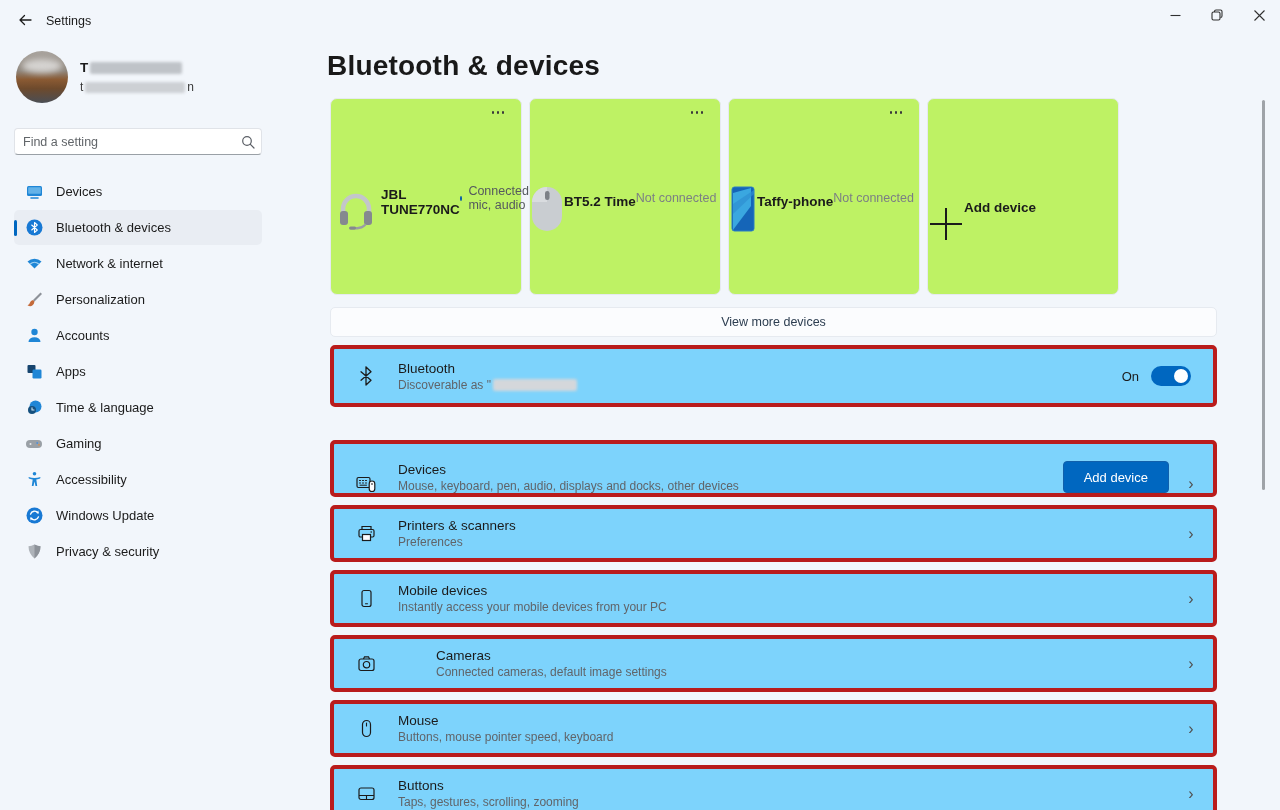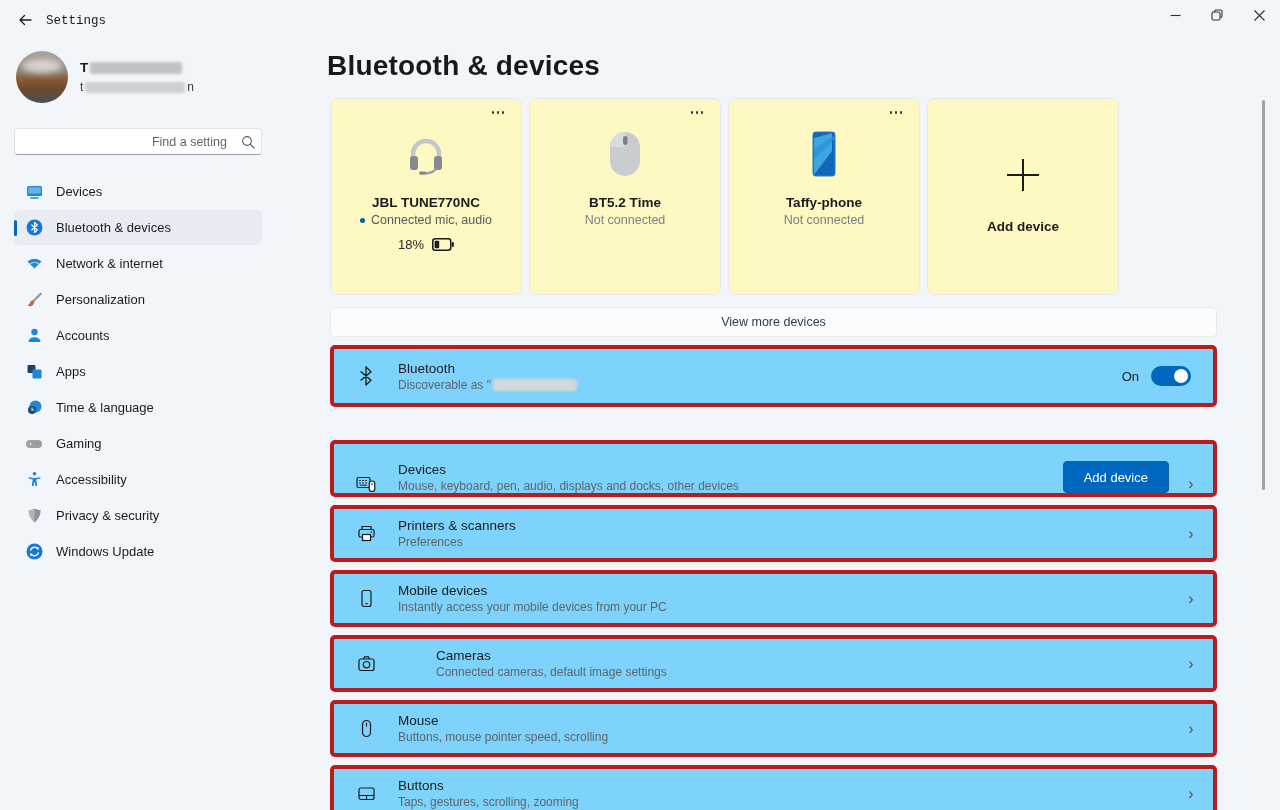--- a/index.html
+++ b/index.html
@@ -5,21 +5,21 @@
   * { margin:0; padding:0; box-sizing:border-box; }
   html,body { width:1280px; height:810px; overflow:hidden; }
   body {
     font-family:"Liberation Sans", sans-serif;
     background:#f2f6fb;
     color:#1b1b1b;
     position:relative;
   }
 
   
-  .topbar { position:absolute; top:0; left:0; right:0; height:40px;font-family:Liberation Mono, monospace; }
+  .topbar { position:absolute; top:0; left:0; right:0; height:40px; }
   .back-btn { position:absolute; left:10px; top:6px; width:30px; height:28px;
     display:flex; align-items:center; justify-content:center; font-size:17px; color:#1b1b1b;
     border-radius:4px; cursor:pointer; }
   .app-title { position:absolute; left:46px; top:14px; font-size:12.5px; color:#1b1b1b; }
   .win-controls { position:absolute; right:0; top:0; height:32px; display:flex; }
   .win-btn { width:42px; height:30px; display:flex; align-items:center; justify-content:center; color:#303030; }
   .win-btn svg { display:block; }
 
   
   .avatar { position:absolute; left:16px; top:51px; width:52px; height:52px; border-radius:50%;
@@ -35,42 +35,42 @@
     background:#c8cbd0; filter:blur(1.6px); margin:0 2px; }
   .blurblock.b1 { width:92px; height:12px; background:#bfc3c8; }
   .blurblock.b2 { width:100px; background:#cdd0d4; }
   .blurblock.b3 { width:84px; height:12px; background:#d4d7db; }
 
   
   .searchbox { position:absolute; left:14px; top:128px; width:248px; height:27px;
     background:#ffffff; border:1px solid #e0e3e8; border-bottom:1px solid #9aa0a6;
     border-radius:4px; display:flex; align-items:center; }
   .searchbox input { flex:1; border:none; outline:none; background:transparent;
-    font-family:"Liberation Sans",sans-serif; font-size:12.5px; color:#1b1b1b; padding:0 8px;text-align:right; }
+    font-family:"Liberation Sans",sans-serif; font-size:12.5px; color:#1b1b1b; padding:0 8px; }
   .searchbox input::placeholder { color:#616569; }
   .search-icon { width:26px; display:flex; align-items:center; justify-content:center; color:#5b5f66; }
 
   
   .nav { position:absolute; left:0; top:174px; width:276px; }
   .nav-item { position:relative; height:35px; margin:0 14px 1px 14px; border-radius:5px;
     display:flex; align-items:center; cursor:pointer; }
   .nav-item.selected { background:#e9edf3; }
   .nav-item .sel-bar { display:none; }
   .nav-item.selected .sel-bar { display:block; position:absolute; left:0px; top:9.5px;
     width:3px; height:16px; border-radius:2px; background:#0067c0; }
   .nav-icon { width:18px; height:18px; margin-left:11px; display:flex; align-items:center; justify-content:center; }
   .nav-label { margin-left:13px; font-size:13px; color:#1b1b1b; }
 
   
   .content { position:absolute; left:330px; top:0; width:887px; }
   .page-title { position:absolute; left:-3px; top:50px; font-size:28px; font-weight:600; color:#191919; letter-spacing:.2px; }
 
   .cards { position:absolute; top:98px; left:0; display:flex; gap:7px; }
-  .card { width:192px; height:197px; background:#fef9c3; border:1px solid #e6eaf0; border-radius:7px;
-    position:relative; display:flex; flex-direction:column; align-items:center;text-align:right; }
+  .card { width:192px; height:197px; background:#bef264; border:1px solid #e6eaf0; border-radius:7px;
+    position:relative; display:flex; align-items:center; }
   .card-menu { position:absolute; top:9px; right:14px; display:flex; gap:2.5px; padding:3px; cursor:pointer; }
   .card-menu i { width:2.5px; height:2.5px; border-radius:50%; background:#3a3a3a; }
   .card-iconwrap { height:86px; display:flex; align-items:flex-end; justify-content:center; padding-bottom:6px; }
   .card-name { font-size:13.5px; font-weight:700; color:#1b1b1b; margin-top:10px; }
   .card-status { font-size:12.5px; color:#7b7f84; margin-top:3px; display:flex; align-items:center; }
   .card-status.connected { color:#55595e; }
   .status-dot { width:5px; height:5px; border-radius:50%; background:#0b5ea8; margin-right:6px; }
   .card-battery { margin-top:10px; display:flex; align-items:center; gap:8px; font-size:13px; color:#2a2a2a; }
   .addcard-plus { margin-top:58px; }
   .addcard-label { font-size:13.5px; font-weight:700; color:#1b1b1b; margin-top:22px; }
@@ -255,37 +255,37 @@
           <path d="M2.5 6 q6 2 12 0 l-.4 1.6 q-2.6 .9 -3.8 1 l.9 6.4 h-1.7 l-1-4.6 -1 4.6 H5.8 l.9-6.4 q-1.2-.1 -3.8-1 Z" fill="#1f86d6"></path>
         </svg>
     </span>
     <span class="nav-label">Accessibility</span>
   </div>
 
   <div class="nav-item">
 
     <span class="nav-icon">
       <svg width="17" height="17" viewBox="0 0 17 17">
-          <path d="M8.5 1.5 q3 1.5 6 1.8 q0 7.2-6 12.2 q-6-5-6-12.2 q3-.3 6-1.8 Z" fill="#aeb3b9"></path>
-          <path d="M8.5 1.5 q3 1.5 6 1.8 q0 7.2-6 12.2 Z" fill="#8d9299"></path>
-        </svg>
-    </span>
-    <span class="nav-label">Privacy &amp; security</span>
-  </div>
-
-  <div class="nav-item">
-
-    <span class="nav-icon">
-      <svg width="17" height="17" viewBox="0 0 17 17">
           <circle cx="8.5" cy="8.5" r="8" fill="#1879d4"></circle>
           <path d="M4.5 7.2 a4.3 4.3 0 0 1 7.6-1.2 M12.5 9.8 a4.3 4.3 0 0 1-7.6 1.2" stroke="#ffffff" stroke-width="1.3" fill="none" stroke-linecap="round"></path>
           <path d="M12.4 3.6 l.2 2.6 -2.5-.3 Z M4.6 13.4 l-.2-2.6 2.5 .3 Z" fill="#ffffff"></path>
         </svg>
     </span>
     <span class="nav-label">Windows Update</span>
+  </div>
+
+  <div class="nav-item">
+
+    <span class="nav-icon">
+      <svg width="17" height="17" viewBox="0 0 17 17">
+          <path d="M8.5 1.5 q3 1.5 6 1.8 q0 7.2-6 12.2 q-6-5-6-12.2 q3-.3 6-1.8 Z" fill="#aeb3b9"></path>
+          <path d="M8.5 1.5 q3 1.5 6 1.8 q0 7.2-6 12.2 Z" fill="#8d9299"></path>
+        </svg>
+    </span>
+    <span class="nav-label">Privacy &amp; security</span>
   </div>
 
 </div>
 
 <div class="content">
 
   <div class="page-title">Bluetooth &amp; devices</div>
 
   <div class="cards">
 
@@ -468,21 +468,21 @@
   <div class="setting-row" style="top:700px; height:57px;">
     <div class="row-icon">
       <svg width="19" height="19" viewBox="0 0 19 19">
           <rect x="5.5" y="1.5" width="8" height="16" rx="4" fill="none" stroke="#1b1b1b" stroke-width="1.2"></rect>
           <path d="M9.5 4 v3" stroke="#1b1b1b" stroke-width="1.1" stroke-linecap="round"></path>
         </svg>
     </div>
     <div class="row-text">
       <div class="row-title">Mouse</div>
       <div class="row-sub">
-          <span>Buttons, mouse pointer speed, scrolling</span>
+          <span>Buttons, mouse pointer speed, keyboard</span>
         </div>
     </div>
     <div class="row-chevron">›</div>
   </div>
 
   <div class="setting-row" style="top:765px; height:57px;">
     <div class="row-icon">
       <svg width="19" height="19" viewBox="0 0 19 19">
           <rect x="2" y="4" width="15" height="11.5" rx="2" fill="none" stroke="#1b1b1b" stroke-width="1.2"></rect>
           <path d="M2 11.5 H17 M9.5 11.5 V15.5" stroke="#1b1b1b" stroke-width="1.1"></path>

